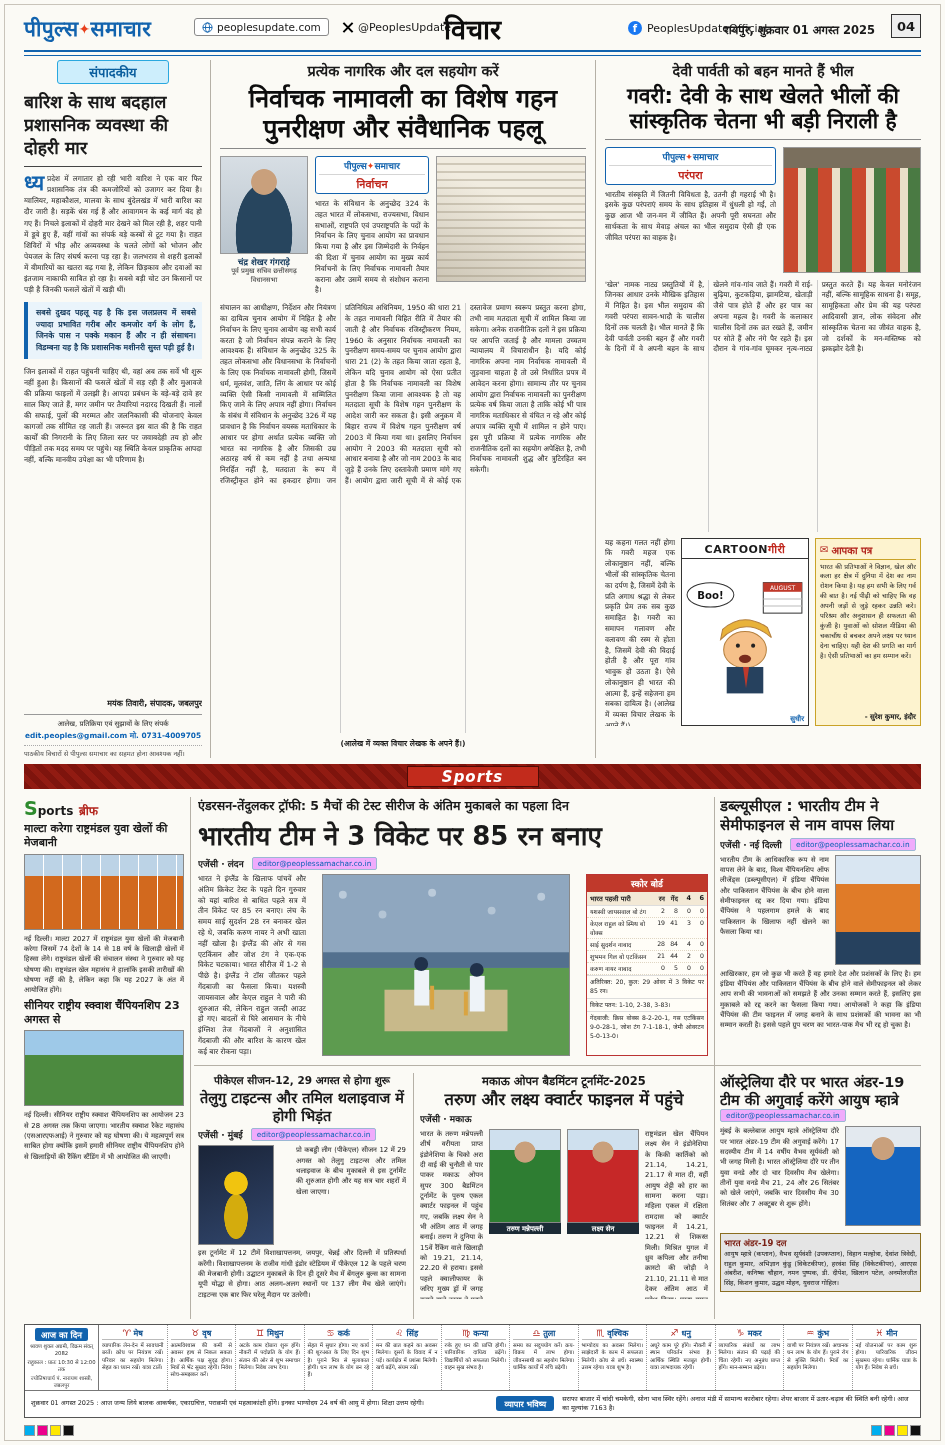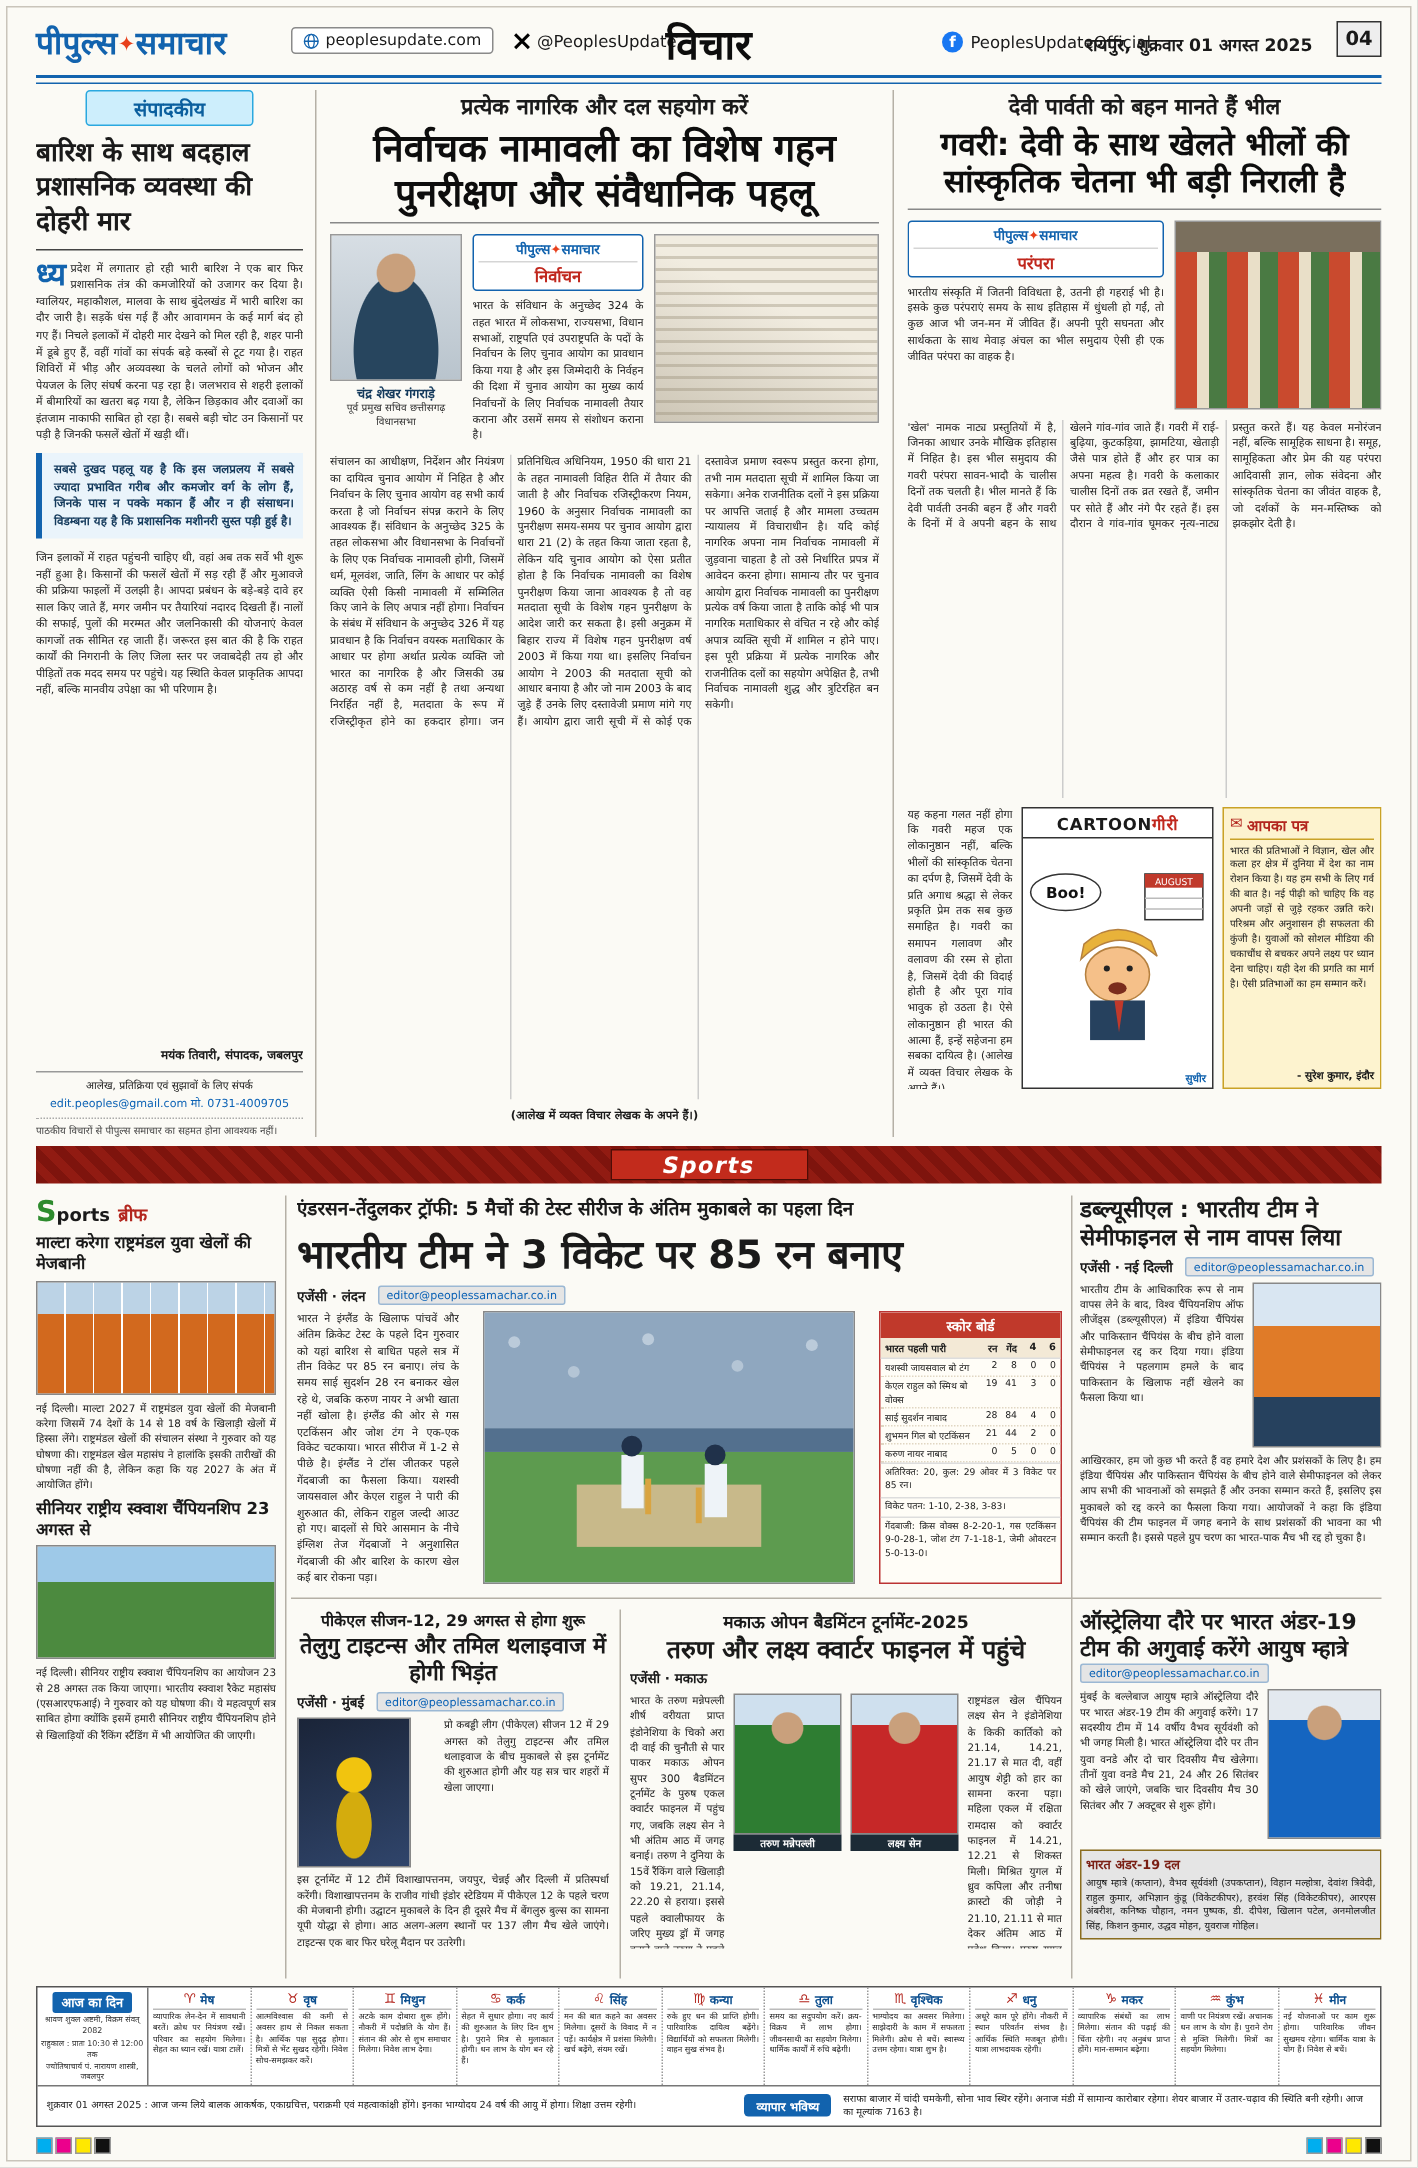--- a/index.html
+++ b/index.html
@@ -32,21 +32,21 @@
 .ed{position:absolute;left:0;top:0;width:178px;height:698px;display:flex;flex-direction:column;overflow:hidden}
 .ed-label{width:112px;margin:0 auto 7px;background:#cdeefc;border:1px solid #2aa8df;color:#0b5f9e;font-weight:bold;font-size:13px;text-align:center;padding:2px 0;border-radius:3px}
 .ed-head{font-size:17.5px;font-weight:bold;line-height:1.3;margin-bottom:5px}
 .ed-rule{border-top:1.5px solid #444;margin:2px 0 6px}
 .ed-bodywrap{flex:1;overflow:hidden}
 .ed-body{font-size:7.3px;line-height:1.52;text-align:justify;color:#222}
 .dropcap::first-letter{font-size:21px;font-weight:bold;float:left;line-height:.9;margin:1px 3px 0 0;color:#1263ae}
 .ed-quote{margin:7px 0;padding:5px 6px 5px 8px;border-left:4px solid #1263ae;background:#eaf4fb;font-size:7.8px;font-weight:bold;line-height:1.5;color:#143a5c;text-align:justify}
 .ed-sig{text-align:right;font-size:8px;font-weight:bold;margin-top:6px}
 .ed-contact{margin-top:6px;border-top:1px solid #999;padding-top:4px;font-size:7px;text-align:center;line-height:1.5}
-.ed-email{color:#0b62b5;font-weight:normal;font-size:7.4px}
+.ed-email{color:#0b62b5;font-weight:bold;font-size:7.4px}
 .ed-disc{margin-top:4px;font-size:6.6px;color:#444;border-top:1px dotted #aaa;padding-top:3px}
 
 .a1{position:absolute;left:196px;top:0;width:366px;height:698px;overflow:hidden}
 .a2{position:absolute;left:581px;top:0;width:316px;height:698px;overflow:hidden}
 .kicker{text-align:center;font-size:14.5px;font-weight:bold;margin-bottom:4px}
 .head{text-align:center;font-weight:bold;line-height:1.18;margin-bottom:5px;color:#0d0d0d}
 .a1 .head{font-size:25px}.a2 .head{font-size:21px}
 .art-rule{border-top:1px solid #888;margin:2px 0 7px}
 .hdr-row{display:flex;gap:7px;margin-bottom:7px}
 .auth{width:88px;flex:0 0 auto;text-align:center}
@@ -95,21 +95,21 @@
 .brief-head{font-size:11px;font-weight:bold;line-height:1.3;margin:3px 0}
 .brief-photo{width:100%;height:76px;border:1px solid #888;margin:2px 0 4px}
 .ph-track{background:repeating-linear-gradient(90deg,rgba(255,255,255,0) 0 18px,#fff 18px 19px),linear-gradient(#bcd3e6 0 28%,#d2691e 28%)}
 .ph-court{background:linear-gradient(#9ec9e8 0 32%,#4c8a3f 32%)}
 .brief-body{font-size:6.9px;line-height:1.5;text-align:justify}
 .cricket{position:absolute;left:174px;top:0;width:510px;height:262px;overflow:hidden}
 .ck-kicker{font-size:12.5px;font-weight:bold;margin-bottom:3px}
 .ck-head{font-size:26px;font-weight:bold;margin-bottom:4px}
 .byline-row{display:flex;align-items:center;gap:8px;margin-bottom:4px}
 .byline{font-size:9px;font-weight:bold}
-.email-chip{font-size:7.4px;color:#0b62b5;border:1px solid #9bb8d4;background:#e5e5e5;padding:1px 5px;border-radius:2px}
+.email-chip{font-size:7.4px;color:#0b62b5;border:1px solid #9bb8d4;background:#f0abfc;padding:1px 5px;border-radius:2px}
 .ck-row{display:flex;gap:16px}
 .ck-text{flex:1;font-size:7.2px;line-height:1.5;text-align:justify;height:182px;overflow:hidden;min-width:0}
 .ck-photo{flex:0 0 248px;height:182px;border:1px solid #888;background:#cfe0ee}
 .score{flex:0 0 122px;border:1px solid #b33;display:flex;flex-direction:column;background:#fffdf7;height:182px;overflow:hidden}
 .score-title{background:#c0392b;color:#fff;text-align:center;font-weight:bold;font-size:9px;padding:2px 0}
 .score-team{display:flex;font-size:6.6px;font-weight:bold;padding:2px 3px;border-bottom:1px solid #ddd;background:#f3e9d6}
 .score-team .t{flex:1}
 .score-team span.v,.score-row span.v{width:13px;text-align:right}
 .score-row{display:flex;font-size:6.2px;padding:1px 3px;border-bottom:1px dotted #e0d6c2}
 .score-row .n{flex:1}

